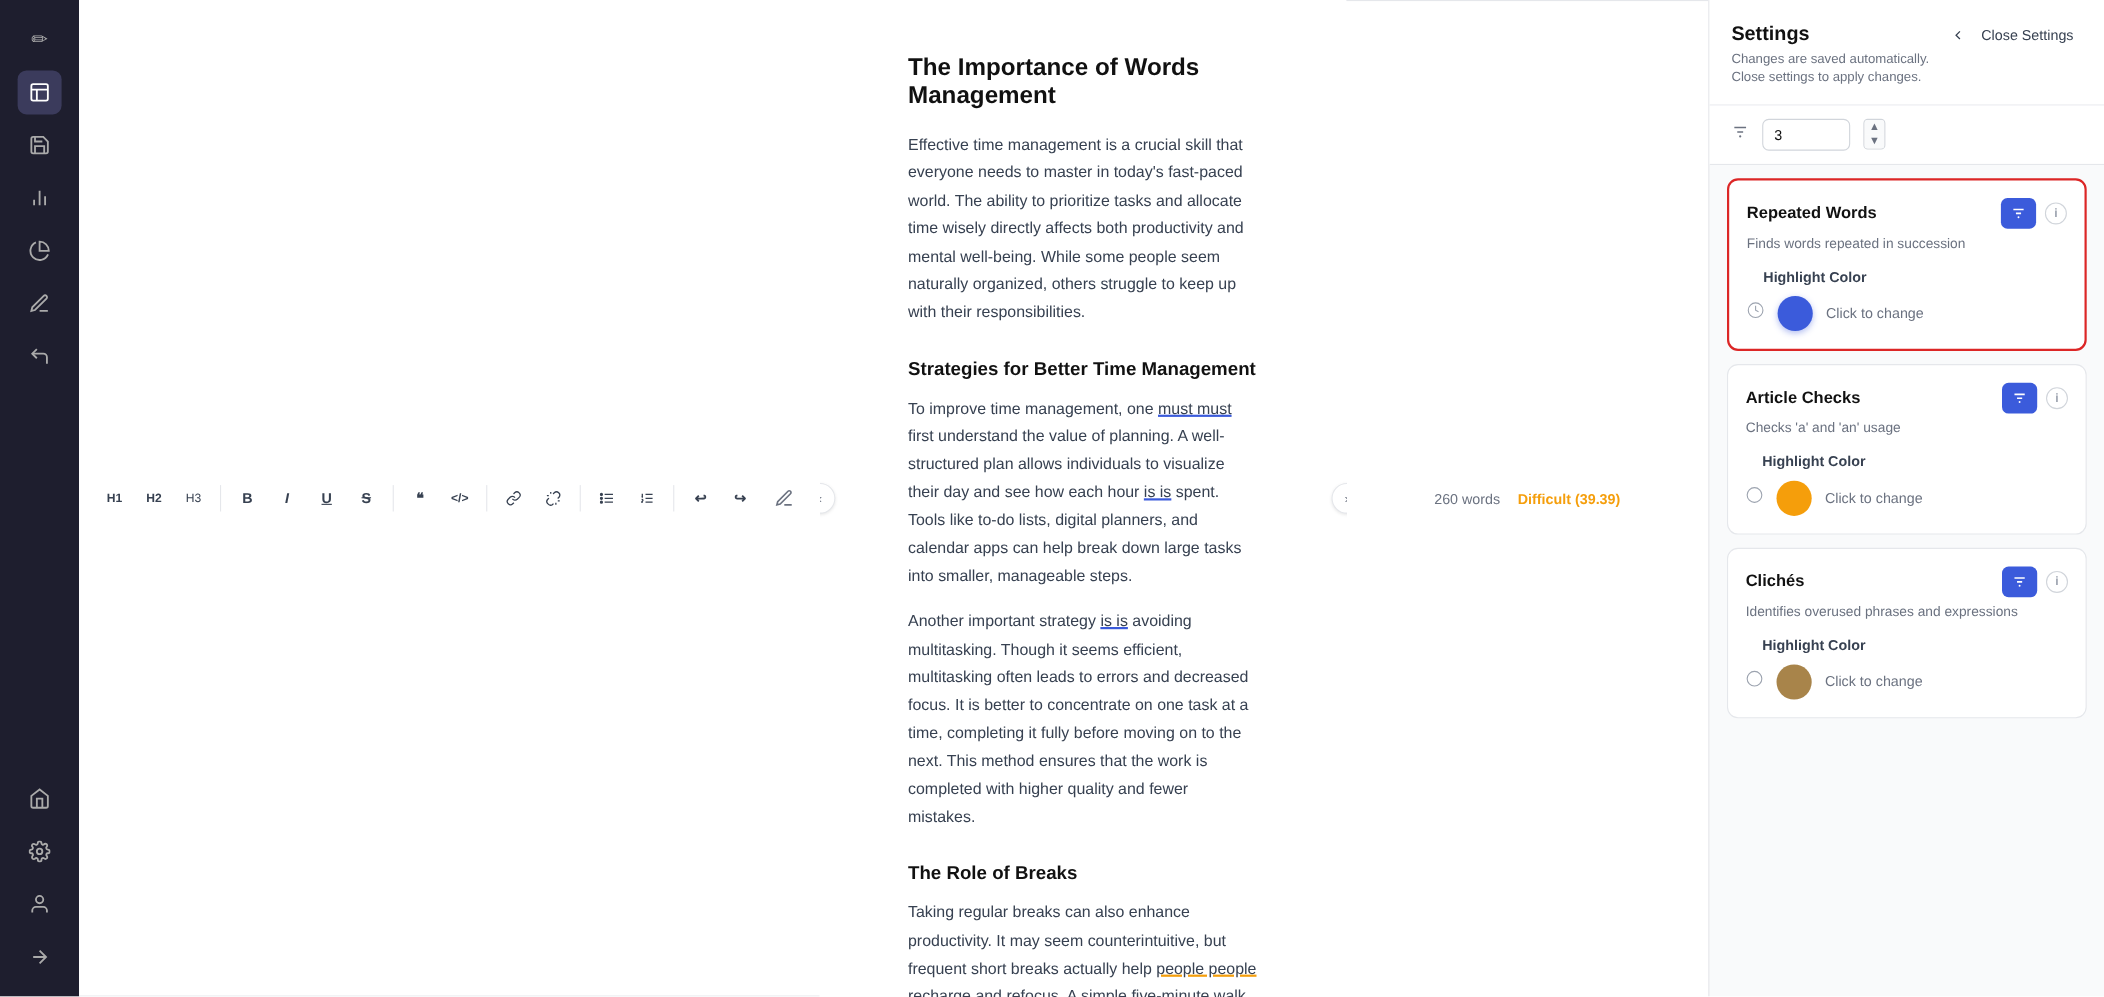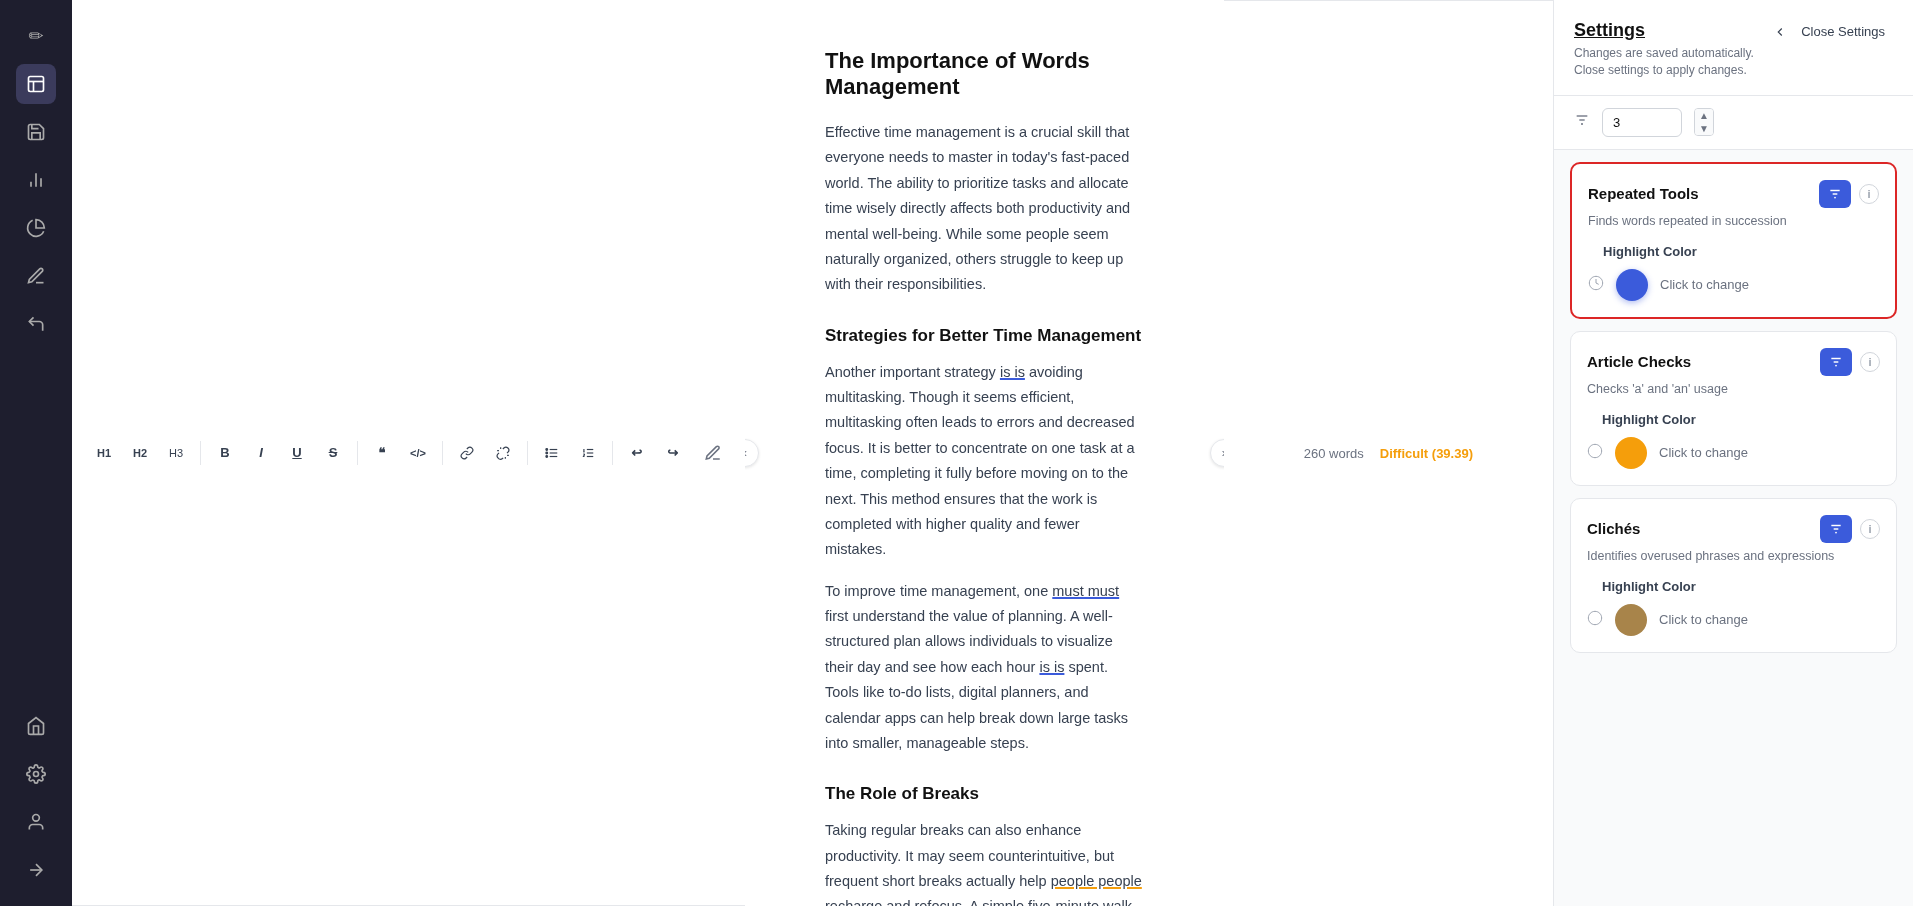--- a/index.html
+++ b/index.html
@@ -152,21 +152,20 @@
       justify-content: space-between;
       padding: 20px 20px 16px 20px;
       background: #fff;
       border-bottom: 1px solid #e5e7eb;
     }
     .settings-title-area h2 {
       font-size: 18px;
       font-weight: 700;
       color: #111;
       margin-bottom: 4px;
-      text-decoration: underline;
     }
     .settings-title-area p {
       font-size: 12px;
       color: #6b7280;
       line-height: 1.4;
     }
     .close-settings-btn {
       display: flex;
       align-items: center;
       gap: 14px;
@@ -438,25 +437,25 @@
 
     <h1>The Importance of Words Management</h1>
 
     <p>
       Effective time management is a crucial skill that everyone needs to master in today's fast-paced world. The ability to prioritize tasks and allocate time wisely directly affects both productivity and mental well-being. While some people seem naturally organized, others struggle to keep up with their responsibilities.
     </p>
 
     <h2>Strategies for Better Time Management</h2>
 
     <p>
+      To improve time management, one <span class="repeated-word">must must</span> first understand the value of planning. A well-structured plan allows individuals to visualize their day and see how each hour <span class="repeated-word">is is</span> spent. Tools like to-do lists, digital planners, and calendar apps can help break down large tasks into smaller, manageable steps.
+    </p>
+
+    <p>
       Another important strategy <span class="repeated-word">is is</span> avoiding multitasking. Though it seems efficient, multitasking often leads to errors and decreased focus. It is better to concentrate on one task at a time, completing it fully before moving on to the next. This method ensures that the work is completed with higher quality and fewer mistakes.
-    </p>
-
-    <p>
-      To improve time management, one <span class="repeated-word">must must</span> first understand the value of planning. A well-structured plan allows individuals to visualize their day and see how each hour <span class="repeated-word">is is</span> spent. Tools like to-do lists, digital planners, and calendar apps can help break down large tasks into smaller, manageable steps.
     </p>
 
     <h2>The Role of Breaks</h2>
 
     <p>
       Taking regular breaks can also enhance productivity. It may seem counterintuitive, but frequent short breaks actually help <span class="repeated-word-2">people people</span> recharge and refocus. A simple five-minute walk or stretch can make a significant difference in energy levels. <span class="repeated-word-2">Without without</span> breaks, individuals are more likely to experience burnout, which can drastically reduce overall performance.
     </p>
   </div>
 
   <div class="status-bar">
@@ -495,21 +494,21 @@
     <div class="filter-stepper">
       <span>▲</span>
       <span>▼</span>
     </div>
   </div>
 
   <div>
 
     <div class="check-card highlighted">
       <div class="check-card-header">
-        <span class="check-card-title">Repeated Tools</span>
+        <span class="check-card-title">Repeated Words</span>
         <div class="check-card-actions">
           <div class="toggle-btn">
             <svg width="14" height="14" viewBox="0 0 24 24" fill="none" stroke="white" stroke-width="2.5">
                 <line x1="4" y1="6" x2="20" y2="6"></line>
                 <line x1="8" y1="12" x2="16" y2="12"></line>
                 <line x1="12" y1="18" x2="12" y2="18" stroke-linecap="round" stroke-width="3"></line>
               </svg>
           </div>
           <div class="info-btn">i</div>
         </div>

